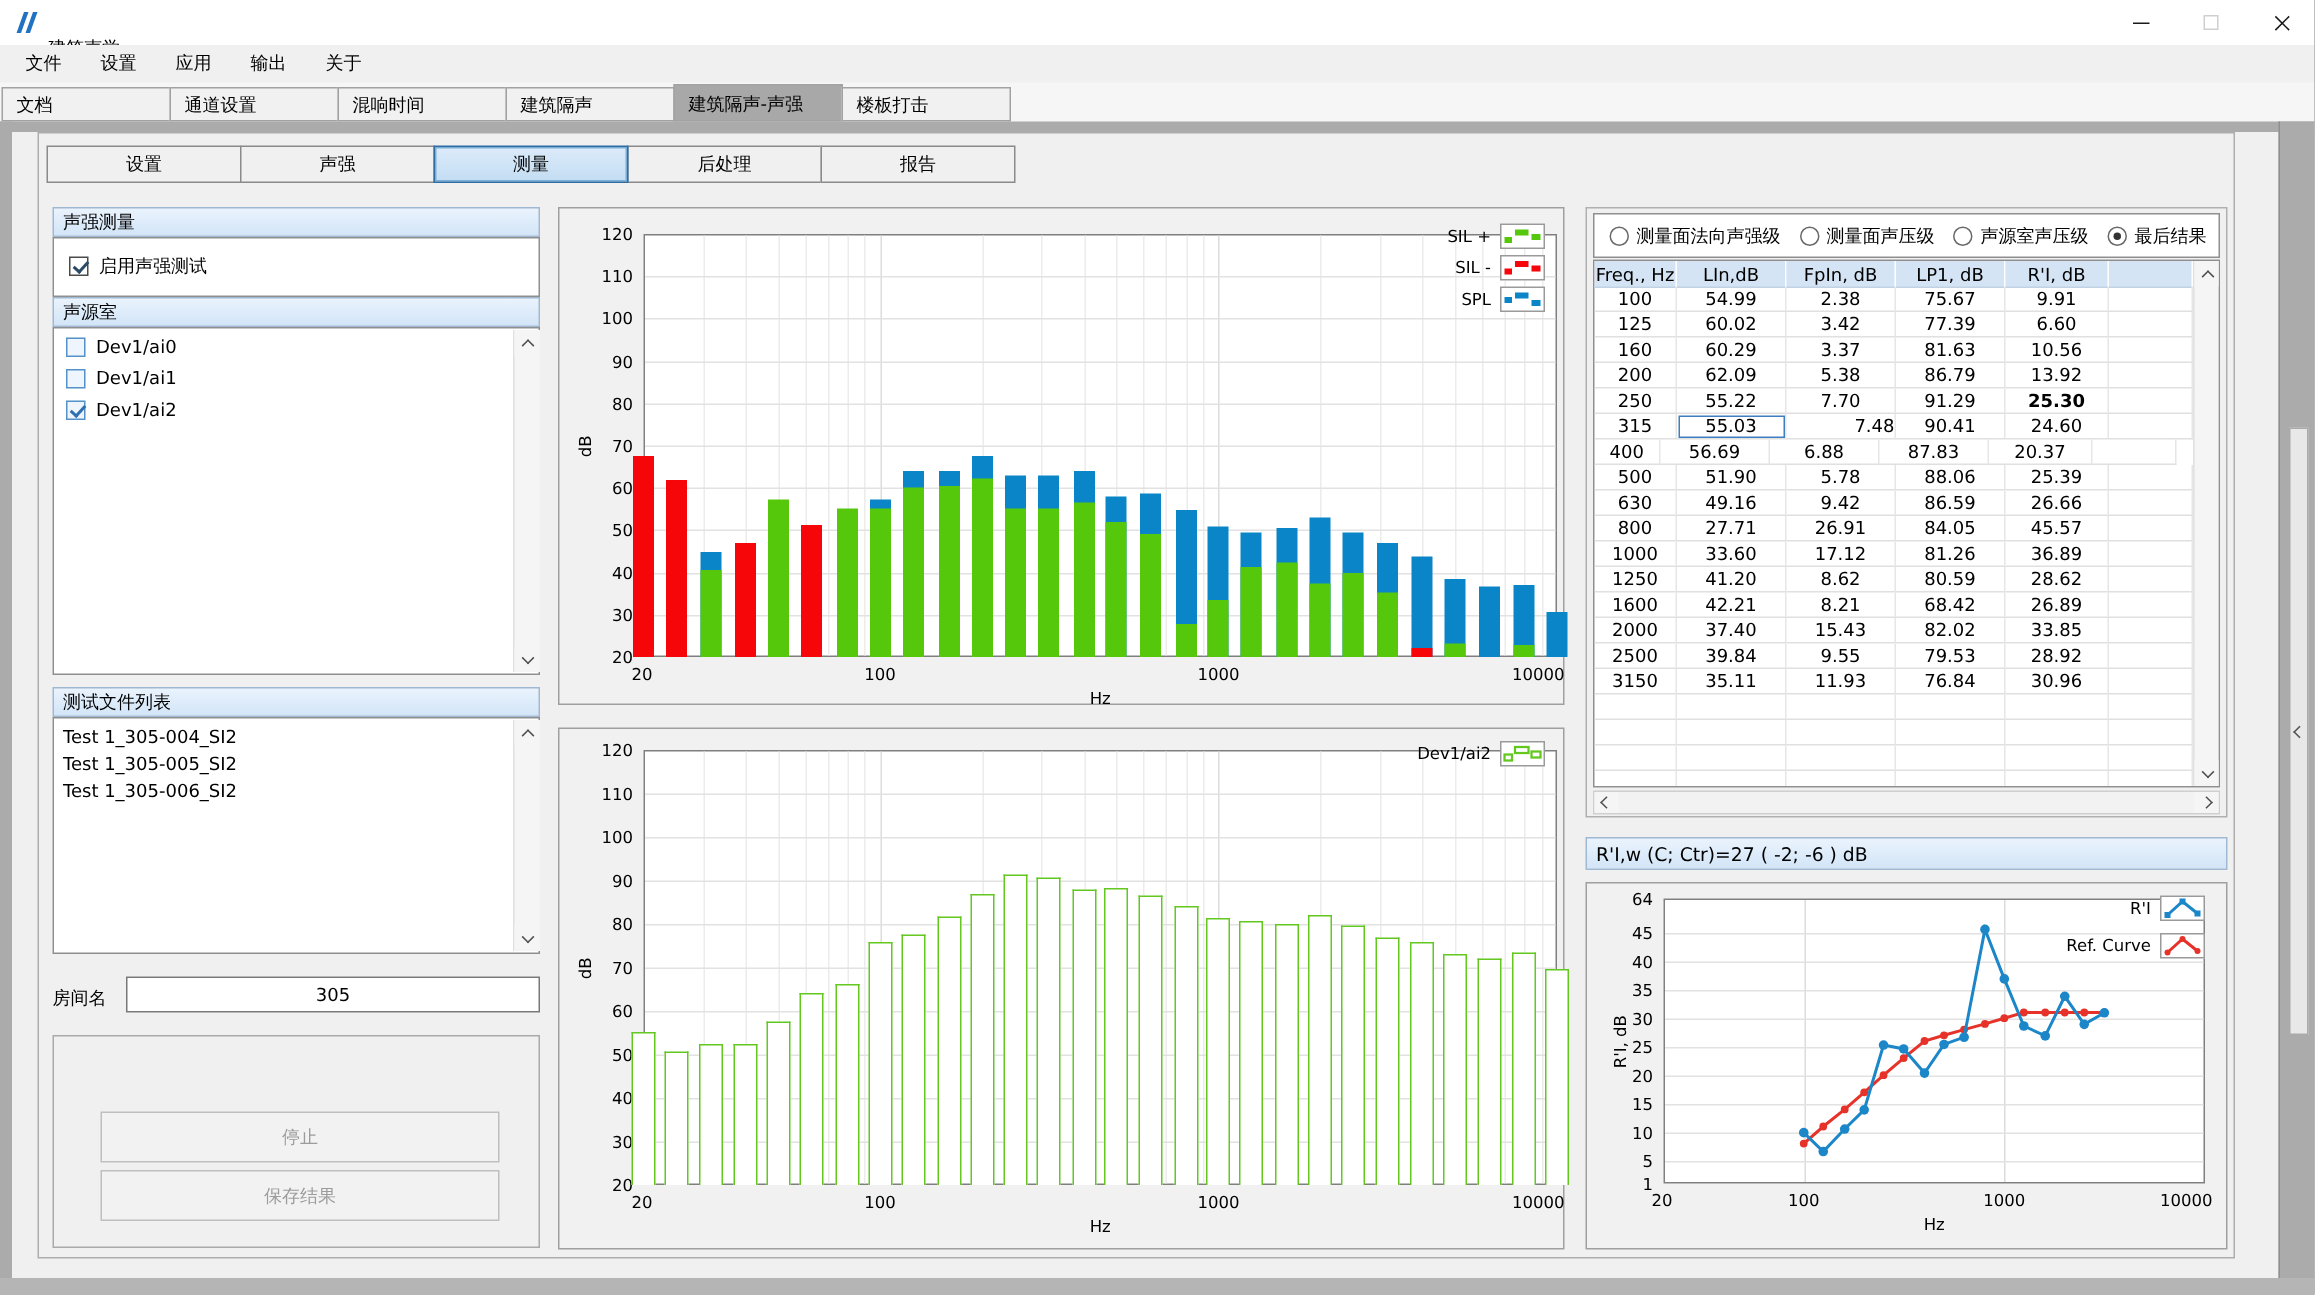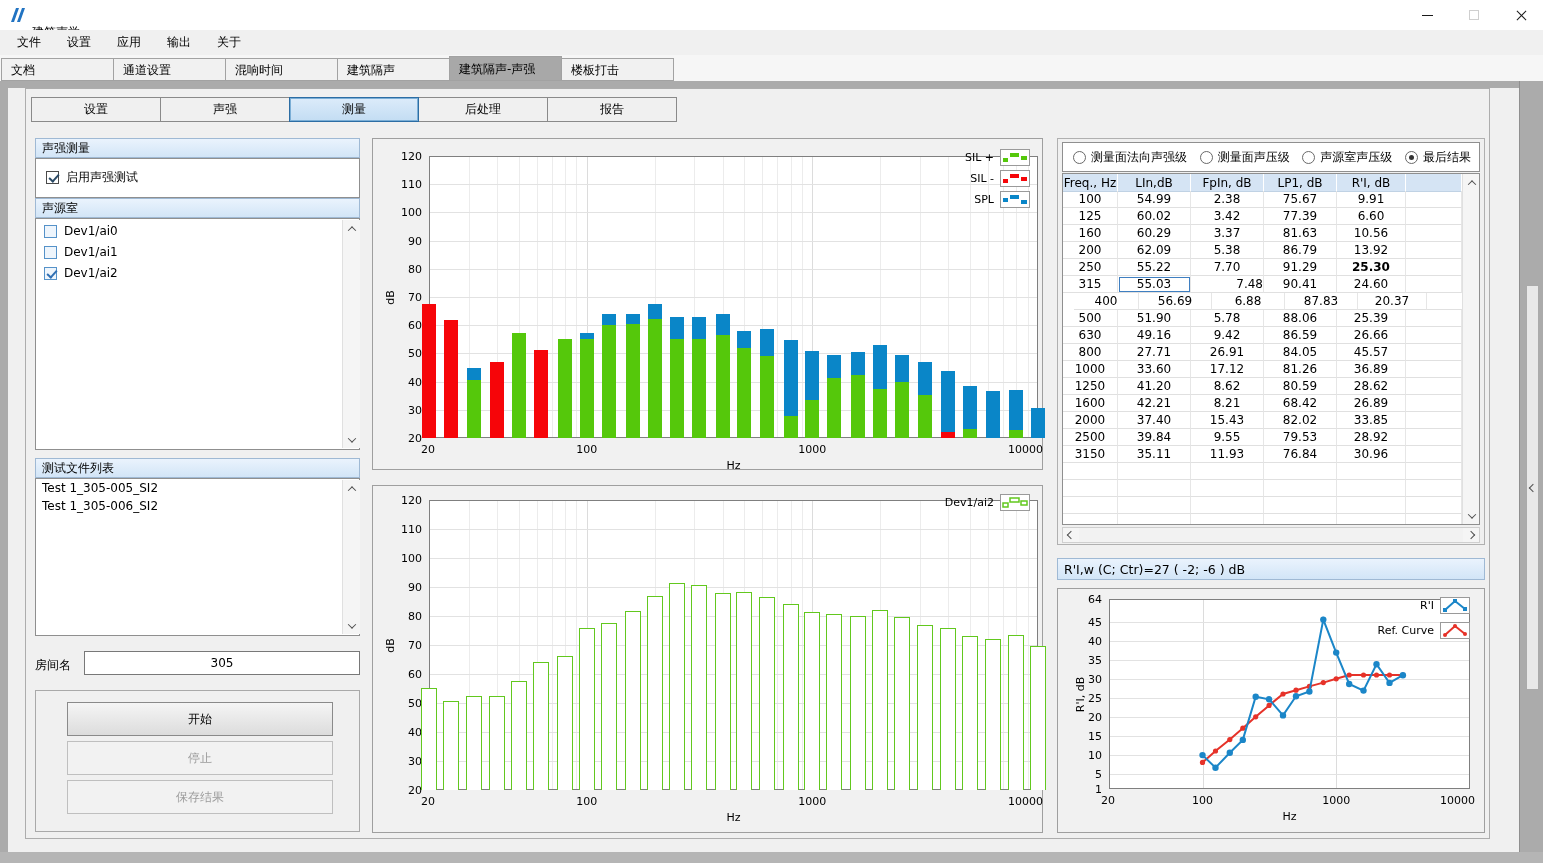--- a/index.html
+++ b/index.html
@@ -158,35 +158,35 @@
         <div class="sb-btn" style="left: 0px; top: 0px;">
           <span class="chev up"></span>
         </div>
         <div class="sb-btn" style="left: 0px; top: 211px;">
           <span class="chev down"></span>
         </div>
       </div>
     </div>
   <div class="hdr-blue" style="left:35px;top:458px;width:325px;height:20px;">测试文件列表</div>
   <div class="whitebox" style="left:35px;top:478px;width:325px;height:158px;" id="file-list">
+      <div class="list-item" style="margin-top: 3px;">Test 1_305-004_SI2</div>
       <div class="list-item">Test 1_305-005_SI2</div>
       <div class="list-item">Test 1_305-006_SI2</div>
       <div class="sb-track" style="left: 306px; top: 1px; width: 18px; height: 154px;">
         <div class="sb-btn" style="left: 0px; top: 0px;">
           <span class="chev up"></span>
         </div>
         <div class="sb-btn" style="left: 0px; top: 137px;">
           <span class="chev down"></span>
         </div>
       </div>
     </div>
   <span class="abs" style="left:35px;top:657px;">房间名</span>
   <input class="abs" style="left: 84px; top: 651px; width: 276px; height: 24px; border: 1px solid rgb(120, 120, 120); text-align: center; font-size: 12px; font-family: inherit; background: rgb(255, 255, 255);" value="305">
   <div class="abs" style="left:35px;top:690px;width:325px;height:142px;background:#f0f0f0;border:1px solid #a9a9a9;"></div>
-  <div class="btn" style="left:67px;top:702px;width:266px;height:34px;">开始</div>
   <div class="btn off" style="left:67px;top:741px;width:266px;height:34px;">停止</div>
   <div class="btn off" style="left:67px;top:780px;width:266px;height:34px;">保存结果</div>
 
   <div class="chart-panel" style="left:372px;top:138px;width:671px;height:332px;" id="chart-top">
       <div class="plot" style="left: 56px; top: 17px; width: 609px; height: 282px;"></div>
       <div class="gl" style="left: 95.7px; top: 18px; width: 1px; height: 280px; background: rgb(236, 236, 236);"></div>
       <div class="gl" style="left: 123.9px; top: 18px; width: 1px; height: 280px; background: rgb(236, 236, 236);"></div>
       <div class="gl" style="left: 145.8px; top: 18px; width: 1px; height: 280px; background: rgb(236, 236, 236);"></div>
       <div class="gl" style="left: 163.7px; top: 18px; width: 1px; height: 280px; background: rgb(236, 236, 236);"></div>
       <div class="gl" style="left: 178.8px; top: 18px; width: 1px; height: 280px; background: rgb(236, 236, 236);"></div>
@@ -428,21 +428,21 @@
         </div>
       </div>
     <div class="whitebox" style="left:4px;top:34px;width:418px;height:352px;overflow:hidden;" id="results-table">
         <div class="trow"><span class="thead-cell" style="width: 55px; height: 18px; line-height: 18px;">Freq., Hz</span><span class="thead-cell" style="width: 73px; height: 18px; line-height: 18px;">LIn,dB</span><span class="thead-cell" style="width: 73px; height: 18px; line-height: 18px;">FpIn, dB</span><span class="thead-cell" style="width: 73px; height: 18px; line-height: 18px;">LP1, dB</span><span class="thead-cell" style="width: 69px; height: 18px; line-height: 18px;">R'I, dB</span><span class="thead-cell" style="width: 56px; height: 18px; line-height: 18px;"></span></div>
         <div class="trow"><span class="tcell" style="width: 55px;">100</span><span class="tcell" style="width: 73px;">54.99</span><span class="tcell" style="width: 73px;">2.38</span><span class="tcell" style="width: 73px;">75.67</span><span class="tcell" style="width: 69px;">9.91</span><span class="tcell" style="width: 56px;"></span></div>
         <div class="trow"><span class="tcell" style="width: 55px;">125</span><span class="tcell" style="width: 73px;">60.02</span><span class="tcell" style="width: 73px;">3.42</span><span class="tcell" style="width: 73px;">77.39</span><span class="tcell" style="width: 69px;">6.60</span><span class="tcell" style="width: 56px;"></span></div>
         <div class="trow"><span class="tcell" style="width: 55px;">160</span><span class="tcell" style="width: 73px;">60.29</span><span class="tcell" style="width: 73px;">3.37</span><span class="tcell" style="width: 73px;">81.63</span><span class="tcell" style="width: 69px;">10.56</span><span class="tcell" style="width: 56px;"></span></div>
         <div class="trow"><span class="tcell" style="width: 55px;">200</span><span class="tcell" style="width: 73px;">62.09</span><span class="tcell" style="width: 73px;">5.38</span><span class="tcell" style="width: 73px;">86.79</span><span class="tcell" style="width: 69px;">13.92</span><span class="tcell" style="width: 56px;"></span></div>
         <div class="trow"><span class="tcell" style="width: 55px;">250</span><span class="tcell" style="width: 73px;">55.22</span><span class="tcell" style="width: 73px;">7.70</span><span class="tcell" style="width: 73px;">91.29</span><span class="tcell" style="width: 69px; font-weight: bold;">25.30</span><span class="tcell" style="width: 56px;"></span></div>
         <div class="trow"><span class="tcell" style="width: 55px;">315</span><span class="tcell selcell" style="width: 73px;">55.03</span><span class="tcell" style="width: 73px; text-align: right;">7.48</span><span class="tcell" style="width: 73px;">90.41</span><span class="tcell" style="width: 69px;">24.60</span><span class="tcell" style="width: 56px;"></span></div>
-        <div class="trow"><span class="tcell" style="width: 65px; margin-left: 11px;">400</span><span class="tcell" style="width: 73px;">56.69</span><span class="tcell" style="width: 73px;">6.88</span><span class="tcell" style="width: 73px;">87.83</span><span class="tcell" style="width: 69px;">20.37</span><span class="tcell" style="width: 56px;"></span></div>
+        <div class="trow"><span class="tcell" style="width: 44px;">400</span><span class="tcell" style="width: 73px;">56.69</span><span class="tcell" style="width: 73px;">6.88</span><span class="tcell" style="width: 73px;">87.83</span><span class="tcell" style="width: 69px;">20.37</span><span class="tcell" style="width: 56px;"></span></div>
         <div class="trow"><span class="tcell" style="width: 55px;">500</span><span class="tcell" style="width: 73px;">51.90</span><span class="tcell" style="width: 73px;">5.78</span><span class="tcell" style="width: 73px;">88.06</span><span class="tcell" style="width: 69px;">25.39</span><span class="tcell" style="width: 56px;"></span></div>
         <div class="trow"><span class="tcell" style="width: 55px;">630</span><span class="tcell" style="width: 73px;">49.16</span><span class="tcell" style="width: 73px;">9.42</span><span class="tcell" style="width: 73px;">86.59</span><span class="tcell" style="width: 69px;">26.66</span><span class="tcell" style="width: 56px;"></span></div>
         <div class="trow"><span class="tcell" style="width: 55px;">800</span><span class="tcell" style="width: 73px;">27.71</span><span class="tcell" style="width: 73px;">26.91</span><span class="tcell" style="width: 73px;">84.05</span><span class="tcell" style="width: 69px;">45.57</span><span class="tcell" style="width: 56px;"></span></div>
         <div class="trow"><span class="tcell" style="width: 55px;">1000</span><span class="tcell" style="width: 73px;">33.60</span><span class="tcell" style="width: 73px;">17.12</span><span class="tcell" style="width: 73px;">81.26</span><span class="tcell" style="width: 69px;">36.89</span><span class="tcell" style="width: 56px;"></span></div>
         <div class="trow"><span class="tcell" style="width: 55px;">1250</span><span class="tcell" style="width: 73px;">41.20</span><span class="tcell" style="width: 73px;">8.62</span><span class="tcell" style="width: 73px;">80.59</span><span class="tcell" style="width: 69px;">28.62</span><span class="tcell" style="width: 56px;"></span></div>
         <div class="trow"><span class="tcell" style="width: 55px;">1600</span><span class="tcell" style="width: 73px;">42.21</span><span class="tcell" style="width: 73px;">8.21</span><span class="tcell" style="width: 73px;">68.42</span><span class="tcell" style="width: 69px;">26.89</span><span class="tcell" style="width: 56px;"></span></div>
         <div class="trow"><span class="tcell" style="width: 55px;">2000</span><span class="tcell" style="width: 73px;">37.40</span><span class="tcell" style="width: 73px;">15.43</span><span class="tcell" style="width: 73px;">82.02</span><span class="tcell" style="width: 69px;">33.85</span><span class="tcell" style="width: 56px;"></span></div>
         <div class="trow"><span class="tcell" style="width: 55px;">2500</span><span class="tcell" style="width: 73px;">39.84</span><span class="tcell" style="width: 73px;">9.55</span><span class="tcell" style="width: 73px;">79.53</span><span class="tcell" style="width: 69px;">28.92</span><span class="tcell" style="width: 56px;"></span></div>
         <div class="trow"><span class="tcell" style="width: 55px;">3150</span><span class="tcell" style="width: 73px;">35.11</span><span class="tcell" style="width: 73px;">11.93</span><span class="tcell" style="width: 73px;">76.84</span><span class="tcell" style="width: 69px;">30.96</span><span class="tcell" style="width: 56px;"></span></div>
         <div class="trow"><span class="tcell" style="width: 55px;"></span><span class="tcell" style="width: 73px;"></span><span class="tcell" style="width: 73px;"></span><span class="tcell" style="width: 73px;"></span><span class="tcell" style="width: 69px;"></span><span class="tcell" style="width: 56px;"></span></div>

